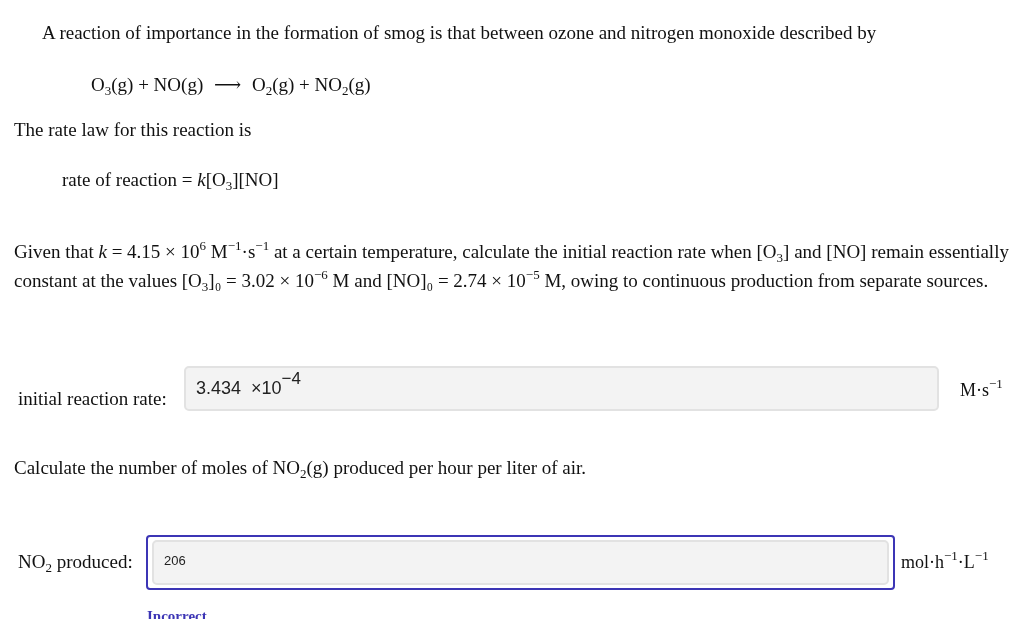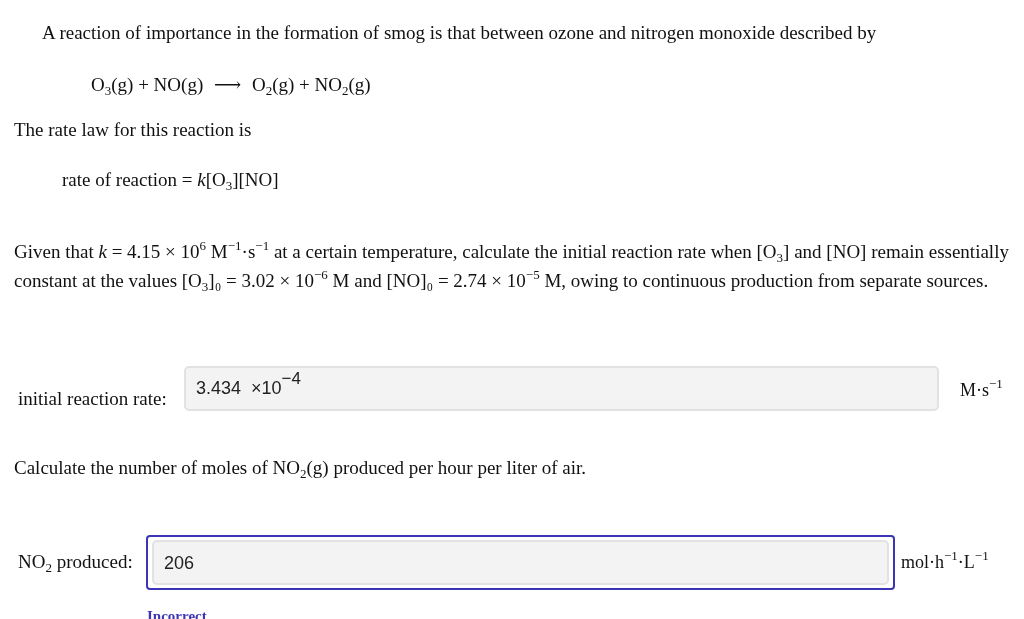--- a/index.html
+++ b/index.html
@@ -30,21 +30,21 @@
   .p4 { left: 14px; top: 457px; }
   .lbl-no2 { left: 18px; top: 551px; }
   .outer-no2 {
     position: absolute; left: 146px; top: 535px; width: 749px; height: 55px;
     border: 2px solid #3c35b5; border-radius: 4px; box-sizing: border-box;
   }
   .box-no2 {
     position: absolute; left: 4px; top: 3px; right: 4px; bottom: 3px;
     background: #f3f3f3; border: 2px solid #e2e2e2; border-radius: 5px; box-sizing: border-box;
   }
-  .val-no2 { position: absolute; left: 10px; top: 11px; font-family: "Liberation Sans", "DejaVu Sans", sans-serif; font-size: 18px; color:#222; }
+  .val-no2 { position: absolute; left: 10px; top: 11px; font-family: "Liberation Sans", "DejaVu Sans", sans-serif; font-size: 13px; color:#222; }
   .unit-no2 { left: 901px; top: 552px; font-size: 18px; }
   .feedback { left: 147px; top: 597px; font-family: Liberation Serif, serif; font-size: 15px; font-weight: bold; color: #3c35b5; margin-top: 11px; }
 </style>
 </head>
 <body>
 
 <div class="abs p1">A reaction of importance in the formation of smog is that between ozone and nitrogen monoxide described by</div>
 
 <div class="abs eq1">
   <span>O</span><sub>3</sub><span>(g)</span>

